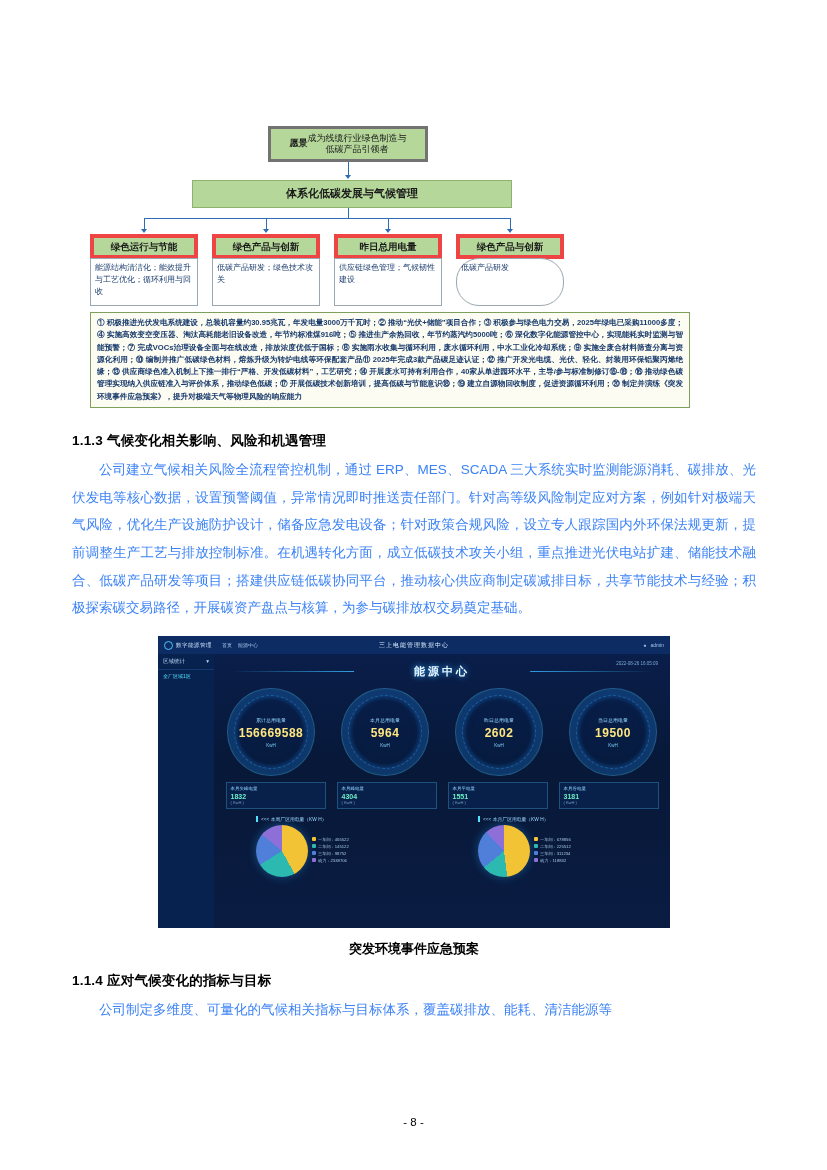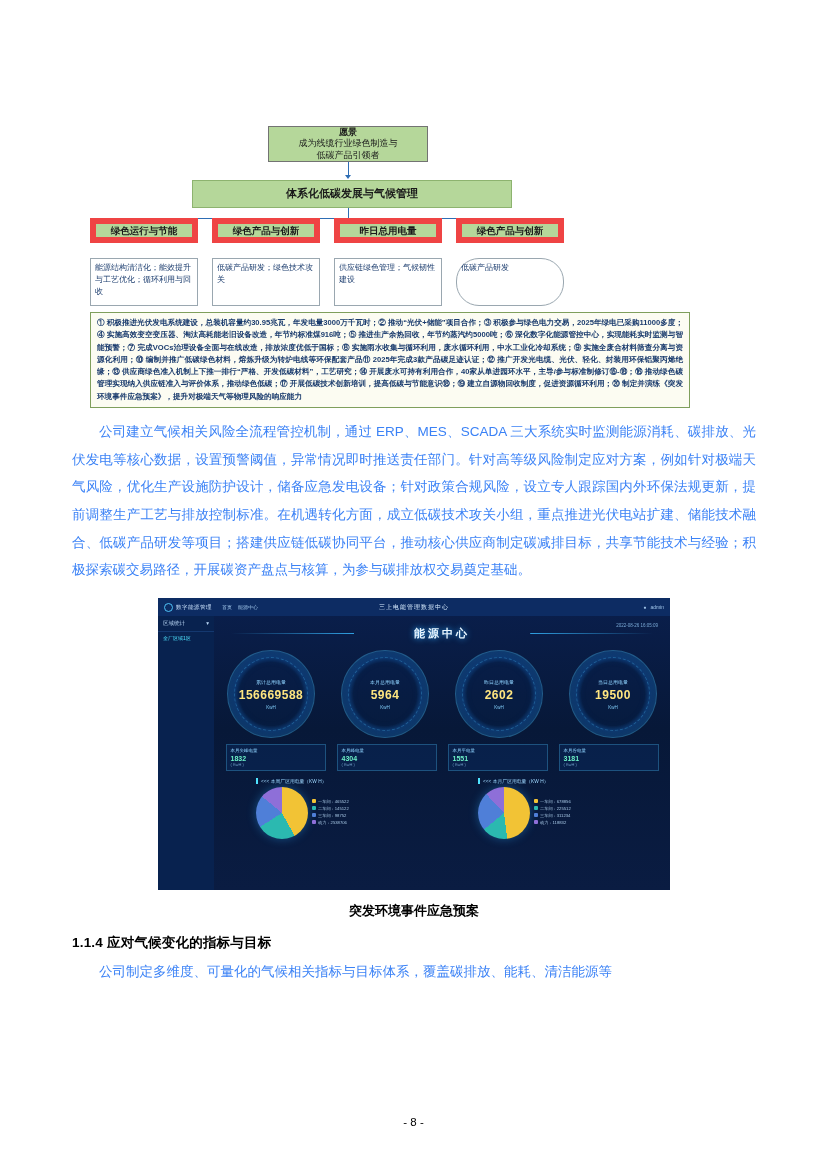--- a/index.html
+++ b/index.html
@@ -39,41 +39,41 @@
     display: flex;
     align-items: center;
     justify-content: center;
   }
   .vision {
     left: 196px;
     top: 8px;
     width: 160px;
     height: 36px;
     background: #b5d79a;
-    border: 1px solid #737373;
+    border: 3px solid #737373;
     font-size: 9px;
-    flex-direction: column;
+    flex-direction: row;
   }
   .vision .t1 { font-weight: bold; font-size: 9px; }
   .strategy {
     left: 120px;
     top: 62px;
     width: 320px;
     height: 28px;
     background: #b5d79a;
     border: 1px solid #8db36f;
     font-size: 11px;
     font-weight: bold;
   }
   .pillar {
     height: 25px;
     background: #b5d79a;
-    border: 6px solid #ef4444;
+    border: 4px solid #ef4444;
     font-size: 9.5px;
-    top: 100px;
+    top: 116px;
     font-weight: bold;
   }
   .p1 { left: 18px;  width: 108px; }
   .p2 { left = 0; left: 140px; width: 108px; }
   .p3 { left: 262px; width: 108px; }
   .p4 { left: 384px; width: 108px; }
 
   .detail {
     top: 140px;
     height: 48px;
@@ -309,20 +309,21 @@
       <div class="dg-box pillar p4">绿色产品与创新</div>
 
       <div class="dg-box detail d1">能源结构清洁化；能效提升与工艺优化；循环利用与回收</div>
       <div class="dg-box detail d2">低碳产品研发；绿色技术攻关</div>
       <div class="dg-box detail d3">供应链绿色管理；气候韧性建设</div>
       <div class="dg-box detail d4">低碳产品研发</div>
 
       <div class="measures">① 积极推进光伏发电系统建设，总装机容量约30.95兆瓦，年发电量3000万千瓦时；② 推动“光伏+储能”项目合作；③ 积极参与绿色电力交易，2025年绿电已采购11000多度；④ 实施高效变空变压器、淘汰高耗能老旧设备改造，年节约标准煤916吨；⑤ 推进生产余热回收，年节约蒸汽约5000吨；⑥ 深化数字化能源管控中心，实现能耗实时监测与智能预警；⑦ 完成VOCs治理设备全面与在线改造，排放浓度优低于国标；⑧ 实施雨水收集与循环利用，废水循环利用，中水工业化冷却系统；⑨ 实施全废合材料筛查分离与资源化利用；⑩ 编制并推广低碳绿色材料，熔炼升级为转炉电线等环保配套产品⑪ 2025年完成3款产品碳足迹认证；⑫ 推广开发光电缆、光伏、轻化、封装用环保铝聚丙烯绝缘；⑬ 供应商绿色准入机制上下推一排行“严格、开发低碳材料”，工艺研究；⑭ 开展废水可持有利用合作，40家从单进园环水平，主导/参与标准制修订⑮-⑱；⑯ 推动绿色碳管理实现纳入供应链准入与评价体系，推动绿色低碳；⑰ 开展低碳技术创新培训，提高低碳与节能意识⑱；⑲ 建立自源物回收制度，促进资源循环利用；⑳ 制定并演练《突发环境事件应急预案》，提升对极端天气等物理风险的响应能力</div>
     </div>
 
+    <h3 class="sec">1.1.3 气候变化相关影响、风险和机遇管理</h3>
     <p class="body">公司建立气候相关风险全流程管控机制，通过 ERP、MES、SCADA 三大系统实时监测能源消耗、碳排放、光伏发电等核心数据，设置预警阈值，异常情况即时推送责任部门。针对高等级风险制定应对方案，例如针对极端天气风险，优化生产设施防护设计，储备应急发电设备；针对政策合规风险，设立专人跟踪国内外环保法规更新，提前调整生产工艺与排放控制标准。在机遇转化方面，成立低碳技术攻关小组，重点推进光伏电站扩建、储能技术融合、低碳产品研发等项目；搭建供应链低碳协同平台，推动核心供应商制定碳减排目标，共享节能技术与经验；积极探索碳交易路径，开展碳资产盘点与核算，为参与碳排放权交易奠定基础。</p>
 
     <div class="dash-wrap">
       <div class="dash">
 
         <div class="dash-top">
           <div class="dash-logo">
             <span class="logo-dot"></span>
             <span>数字能源管理</span>
           </div>

